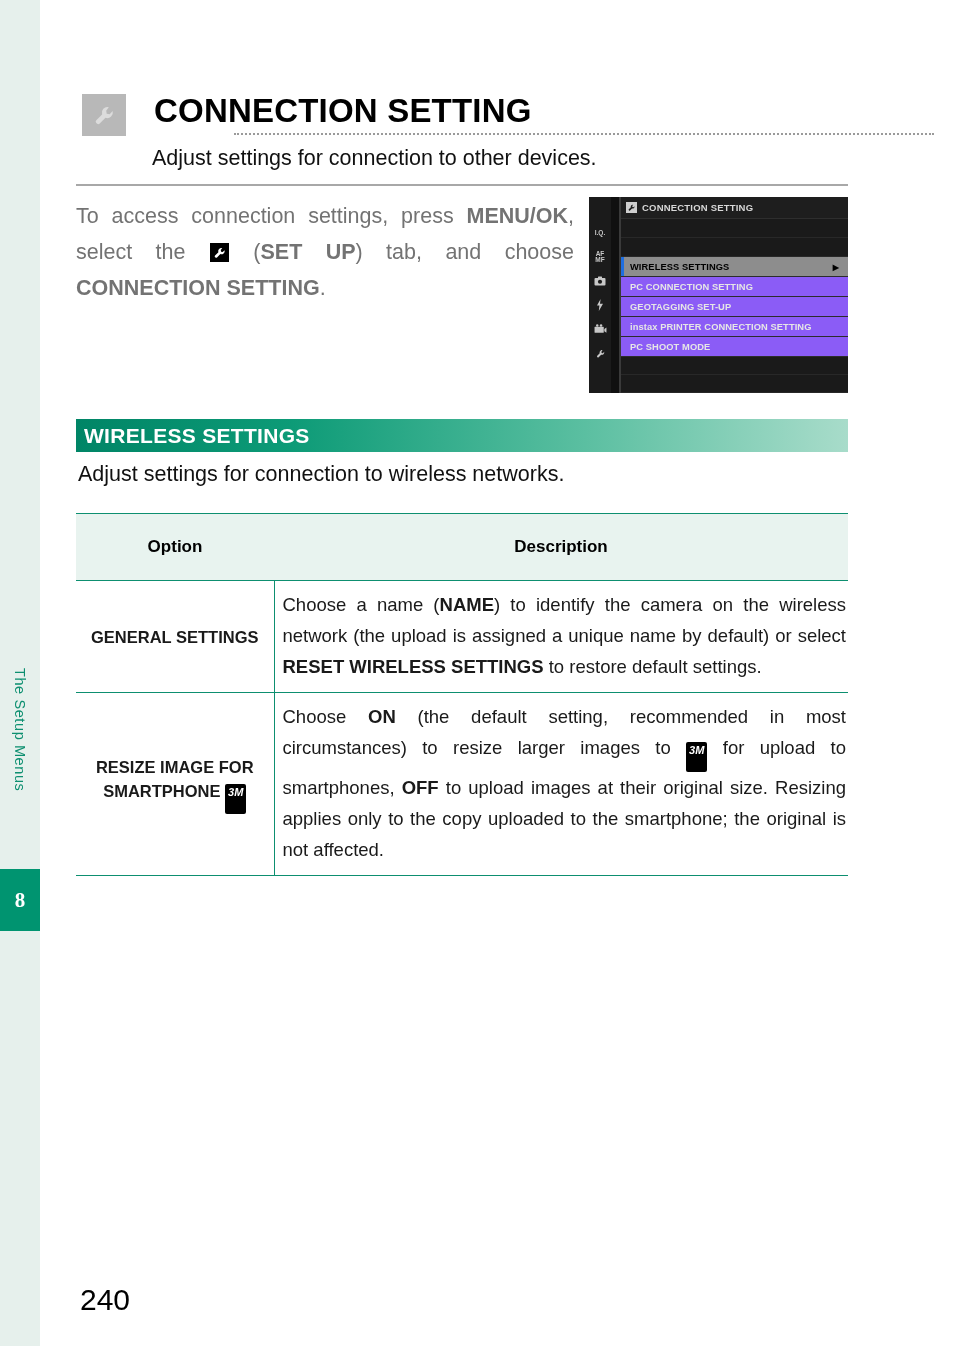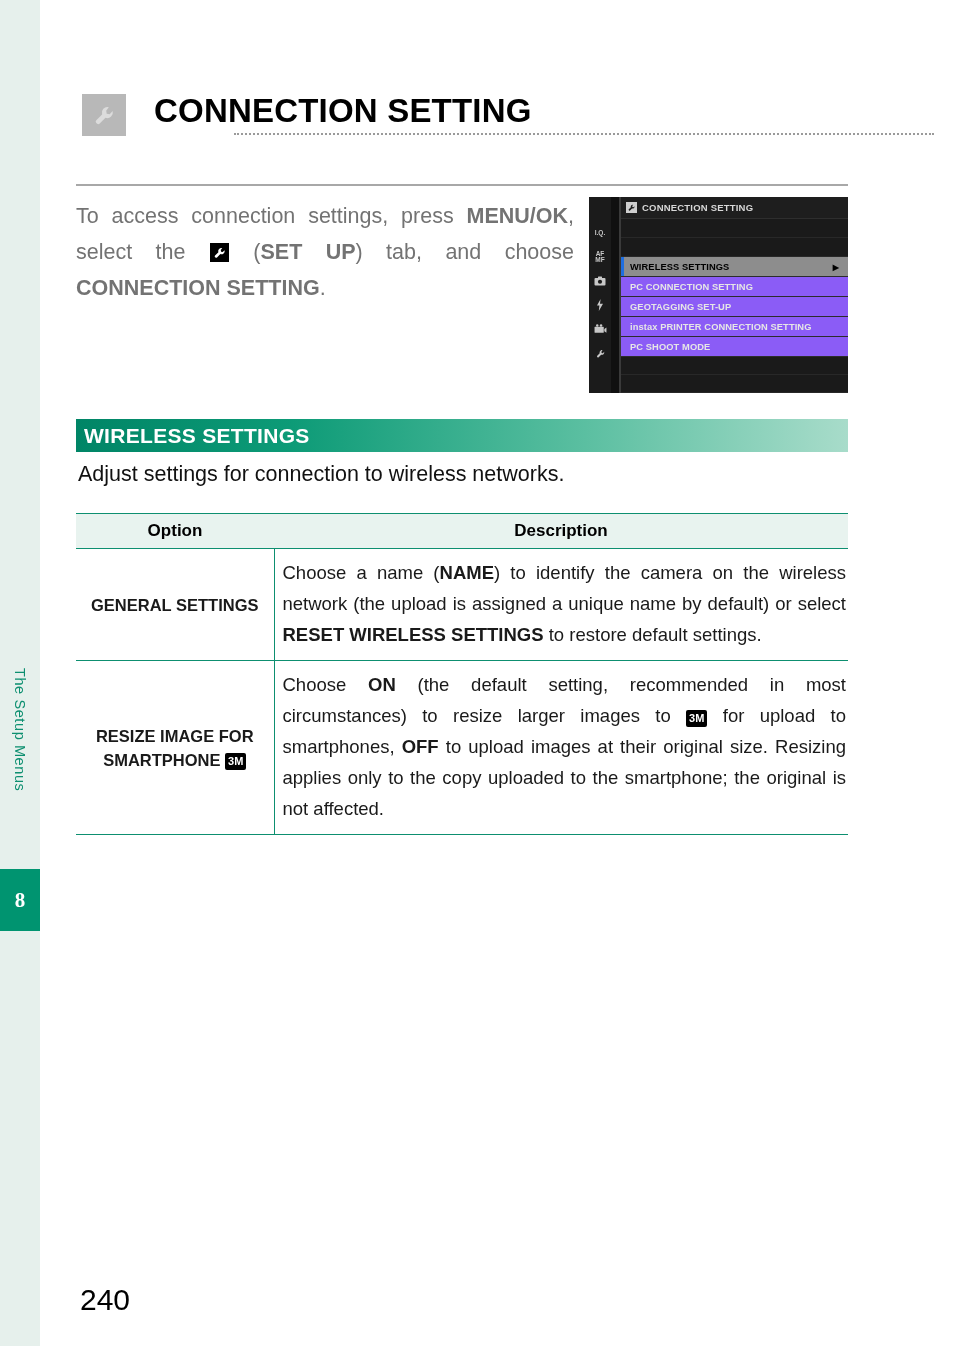--- a/index.html
+++ b/index.html
@@ -258,21 +258,21 @@
     border-collapse: collapse;
     table-layout: fixed;
   }
   table.spec thead th {
     background: #e8f3ef;
     border-top: 1.5px solid #0d8f70;
     border-bottom: 1.5px solid #0d8f70;
     font-size: 17px;
     font-weight: bold;
     color: #000;
-    padding: 7px 4px;
+    padding: 23px 4px;
     text-align: center;
   }
   table.spec thead th.c1 { width: 198px; }
   table.spec tbody td {
     border-bottom: 1.5px solid #0d8f70;
     vertical-align: middle;
     font-size: 18.5px;
     color: #1a1a1a;
   }
   table.spec tbody td.opt {
@@ -294,25 +294,26 @@
   }
   table.spec tbody td.desc b { font-weight: bold; }
 
   .badge3m {
     display: inline-block;
     background: #000;
     color: #fff;
     font-size: 11px;
     font-weight: bold;
     line-height: 1;
-    padding: 3px 3px 3px 3px;
+    padding: 3px 3px 16px 3px;
     border-radius: 2px;
     vertical-align: 1px;
     letter-spacing: 0px;
     font-family: "Liberation Sans", sans-serif;
+    font-style: italic;
   }
   td.desc .badge3m { vertical-align: 0px; }
 
   
   .pageno {
     position: absolute;
     left: 80px; top: 1283px;
     font-size: 30px;
     color: #000;
     font-family: "Liberation Sans", sans-serif;
@@ -336,20 +337,21 @@
   <div class="title-row">
     <div class="title-icon">
       <svg width="26" height="26" viewBox="0 0 26 26">
         <path d="M17.8 5.2a5.6 5.6 0 0 0-6.7 7.2L5.3 18.2a2 2 0 0 0 0 2.8l.6.6a2 2 0 0 0 2.8 0l5.8-5.8a5.6 5.6 0 0 0 7.2-6.7l-3.1 3.1-2.9-.5-.5-2.9z" fill="#dcdcdc"></path>
       </svg>
     </div>
     <div class="title-text">CONNECTION SETTING</div>
     <div class="title-dots"></div>
   </div>
 
+  <div class="subtitle">Adjust settings for connection to other devices.</div>
   <div class="hr-top"></div>
 
   <div class="intro">
     <span>To access connection settings, press </span><b>MENU/OK</b><span>, select the </span><span class="inline-wrench"><svg width="15" height="15" viewBox="0 0 26 26">
           <path d="M17.8 5.2a5.6 5.6 0 0 0-6.7 7.2L5.3 18.2a2 2 0 0 0 0 2.8l.6.6a2 2 0 0 0 2.8 0l5.8-5.8a5.6 5.6 0 0 0 7.2-6.7l-3.1 3.1-2.9-.5-.5-2.9z" fill="#ffffff"></path>
         </svg></span><span> (</span><b>SET UP</b><span>) tab, and choose </span><b>CONNECTION SETTING</b><span>.</span>
   </div>
 
   <div class="cam">
 

